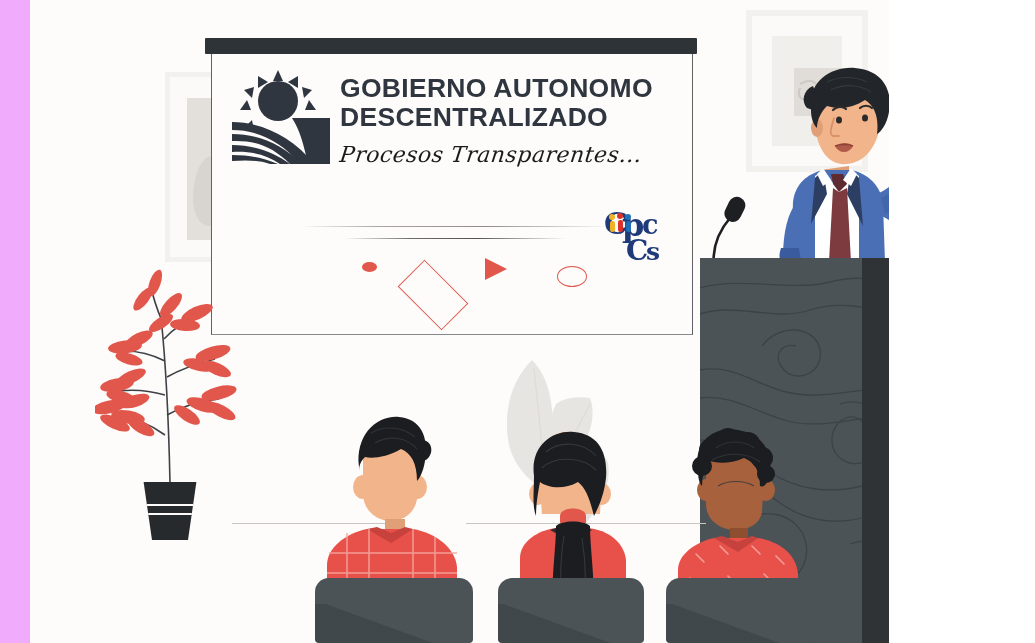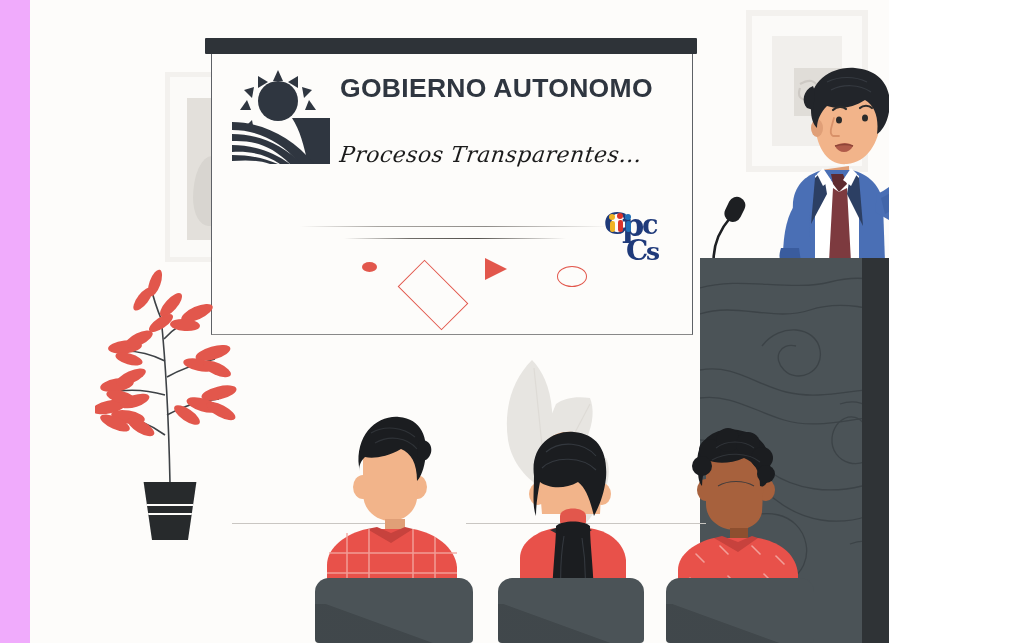--- a/index.html
+++ b/index.html
@@ -117,20 +117,21 @@
             <path d="M62 50 L100 50 L100 96 L78 96 C74 78 70 62 62 50 Z"></path>
             <path d="M2 54 C30 54 62 68 84 96 L70 96 C50 72 26 62 2 62 Z"></path>
             <path d="M2 66 C28 66 52 76 72 96 L60 96 C42 78 24 72 2 73 Z"></path>
             <path d="M2 77 C24 77 44 84 60 96 L50 96 C36 86 20 83 2 84 Z"></path>
             <path d="M2 87 C20 87 34 90 48 96 L40 96 C28 92 16 92 2 93 Z"></path>
           </g>
         </svg>
 
         <div class="slide-title">
           <div>GOBIERNO AUTONOMO</div>
+          <div>DESCENTRALIZADO</div>
         </div>
         <div class="slide-sub">Procesos  Transparentes...</div>
 
         <div class="rule a"></div>
         <div class="rule b"></div>
 
         <div class="sh sh-dot" style="left:150px;top:208px;"></div>
         <div class="sh sh-diamond" style="left:190px;top:222px;"></div>
         <div class="sh sh-tri" style="left:273px;top:204px;"></div>
         <div class="sh sh-ring" style="left:345px;top:212px;"></div>

